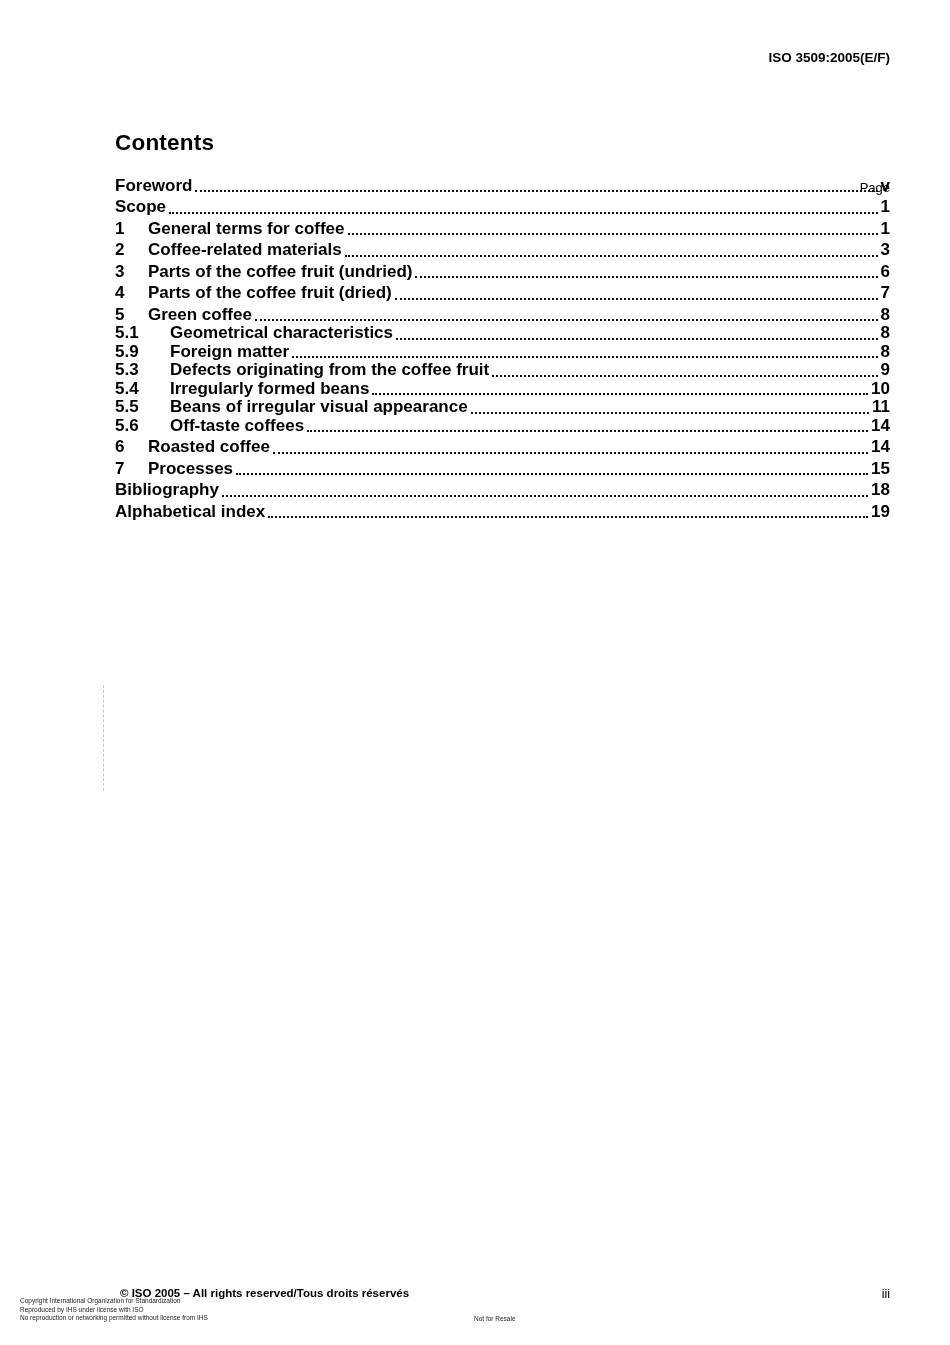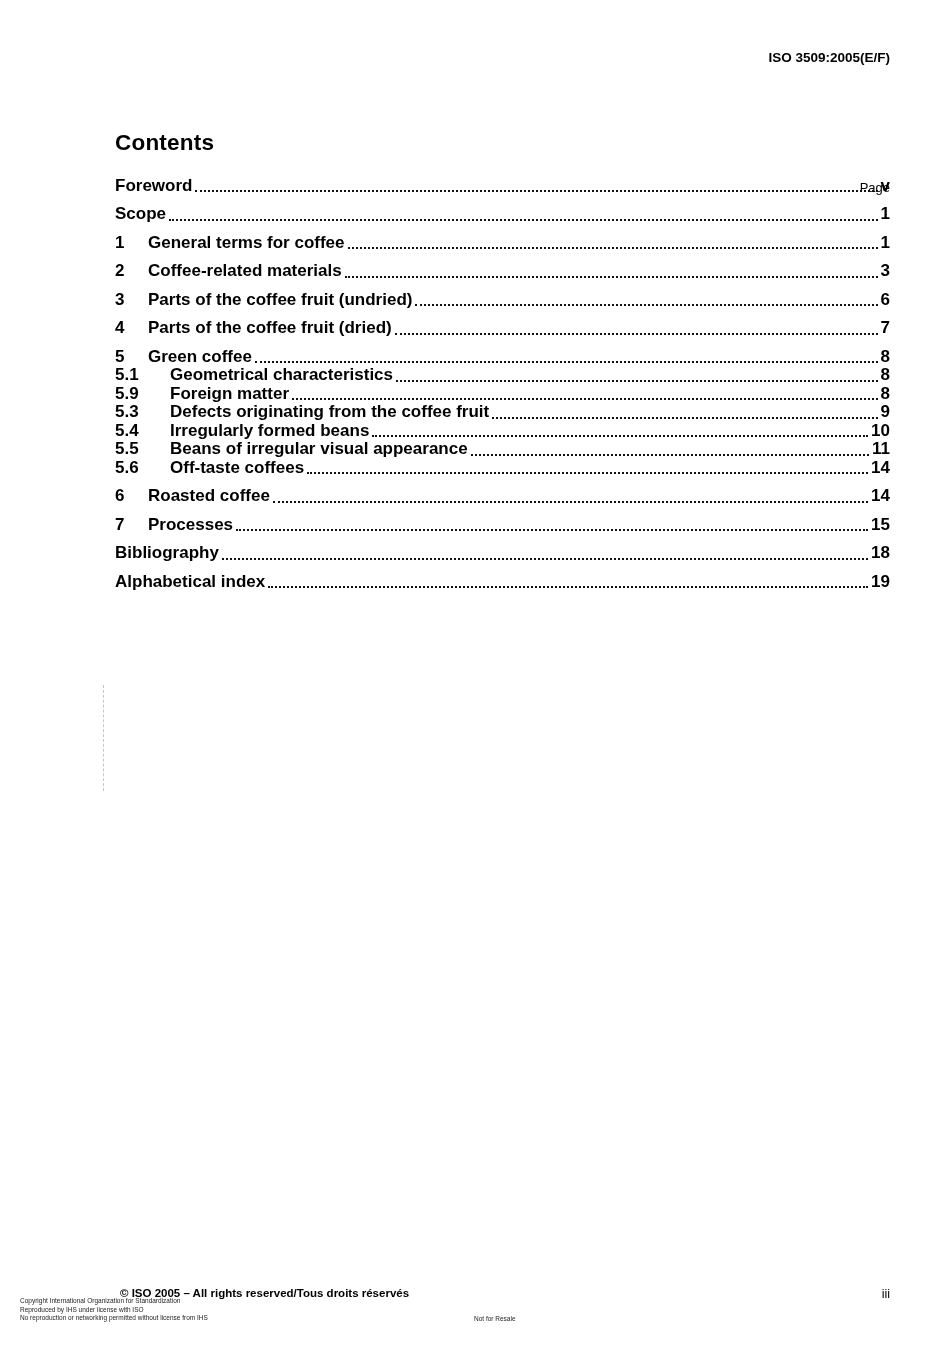--- a/index.html
+++ b/index.html
@@ -29,21 +29,21 @@
 
   .toc-list {
     position: absolute; top: 177px; left: 115px; right: 60px;
   }
   .toc-row {
     display: flex; align-items: flex-end;
     height: 18.5px;
     font-size: 17px; font-weight: bold;
     white-space: nowrap;
   }
-  .toc-row.gap { margin-top: 10px; }
+  .toc-row.gap { margin-top: 3px; }
   .toc-row .num { flex: 0 0 auto; }
   .toc-row.main .num { width: 33px; }
   .toc-row.sub  .num { width: 55px; }
   .toc-row .title { flex: 0 0 auto; }
   .toc-row .title .r { font-weight: normal; }
   .toc-row .dots {
     flex: 1 1 auto;
     border-bottom: 2px dotted #111;
     margin: 0 3px 3.5px 3px;
     align-self: flex-end;

